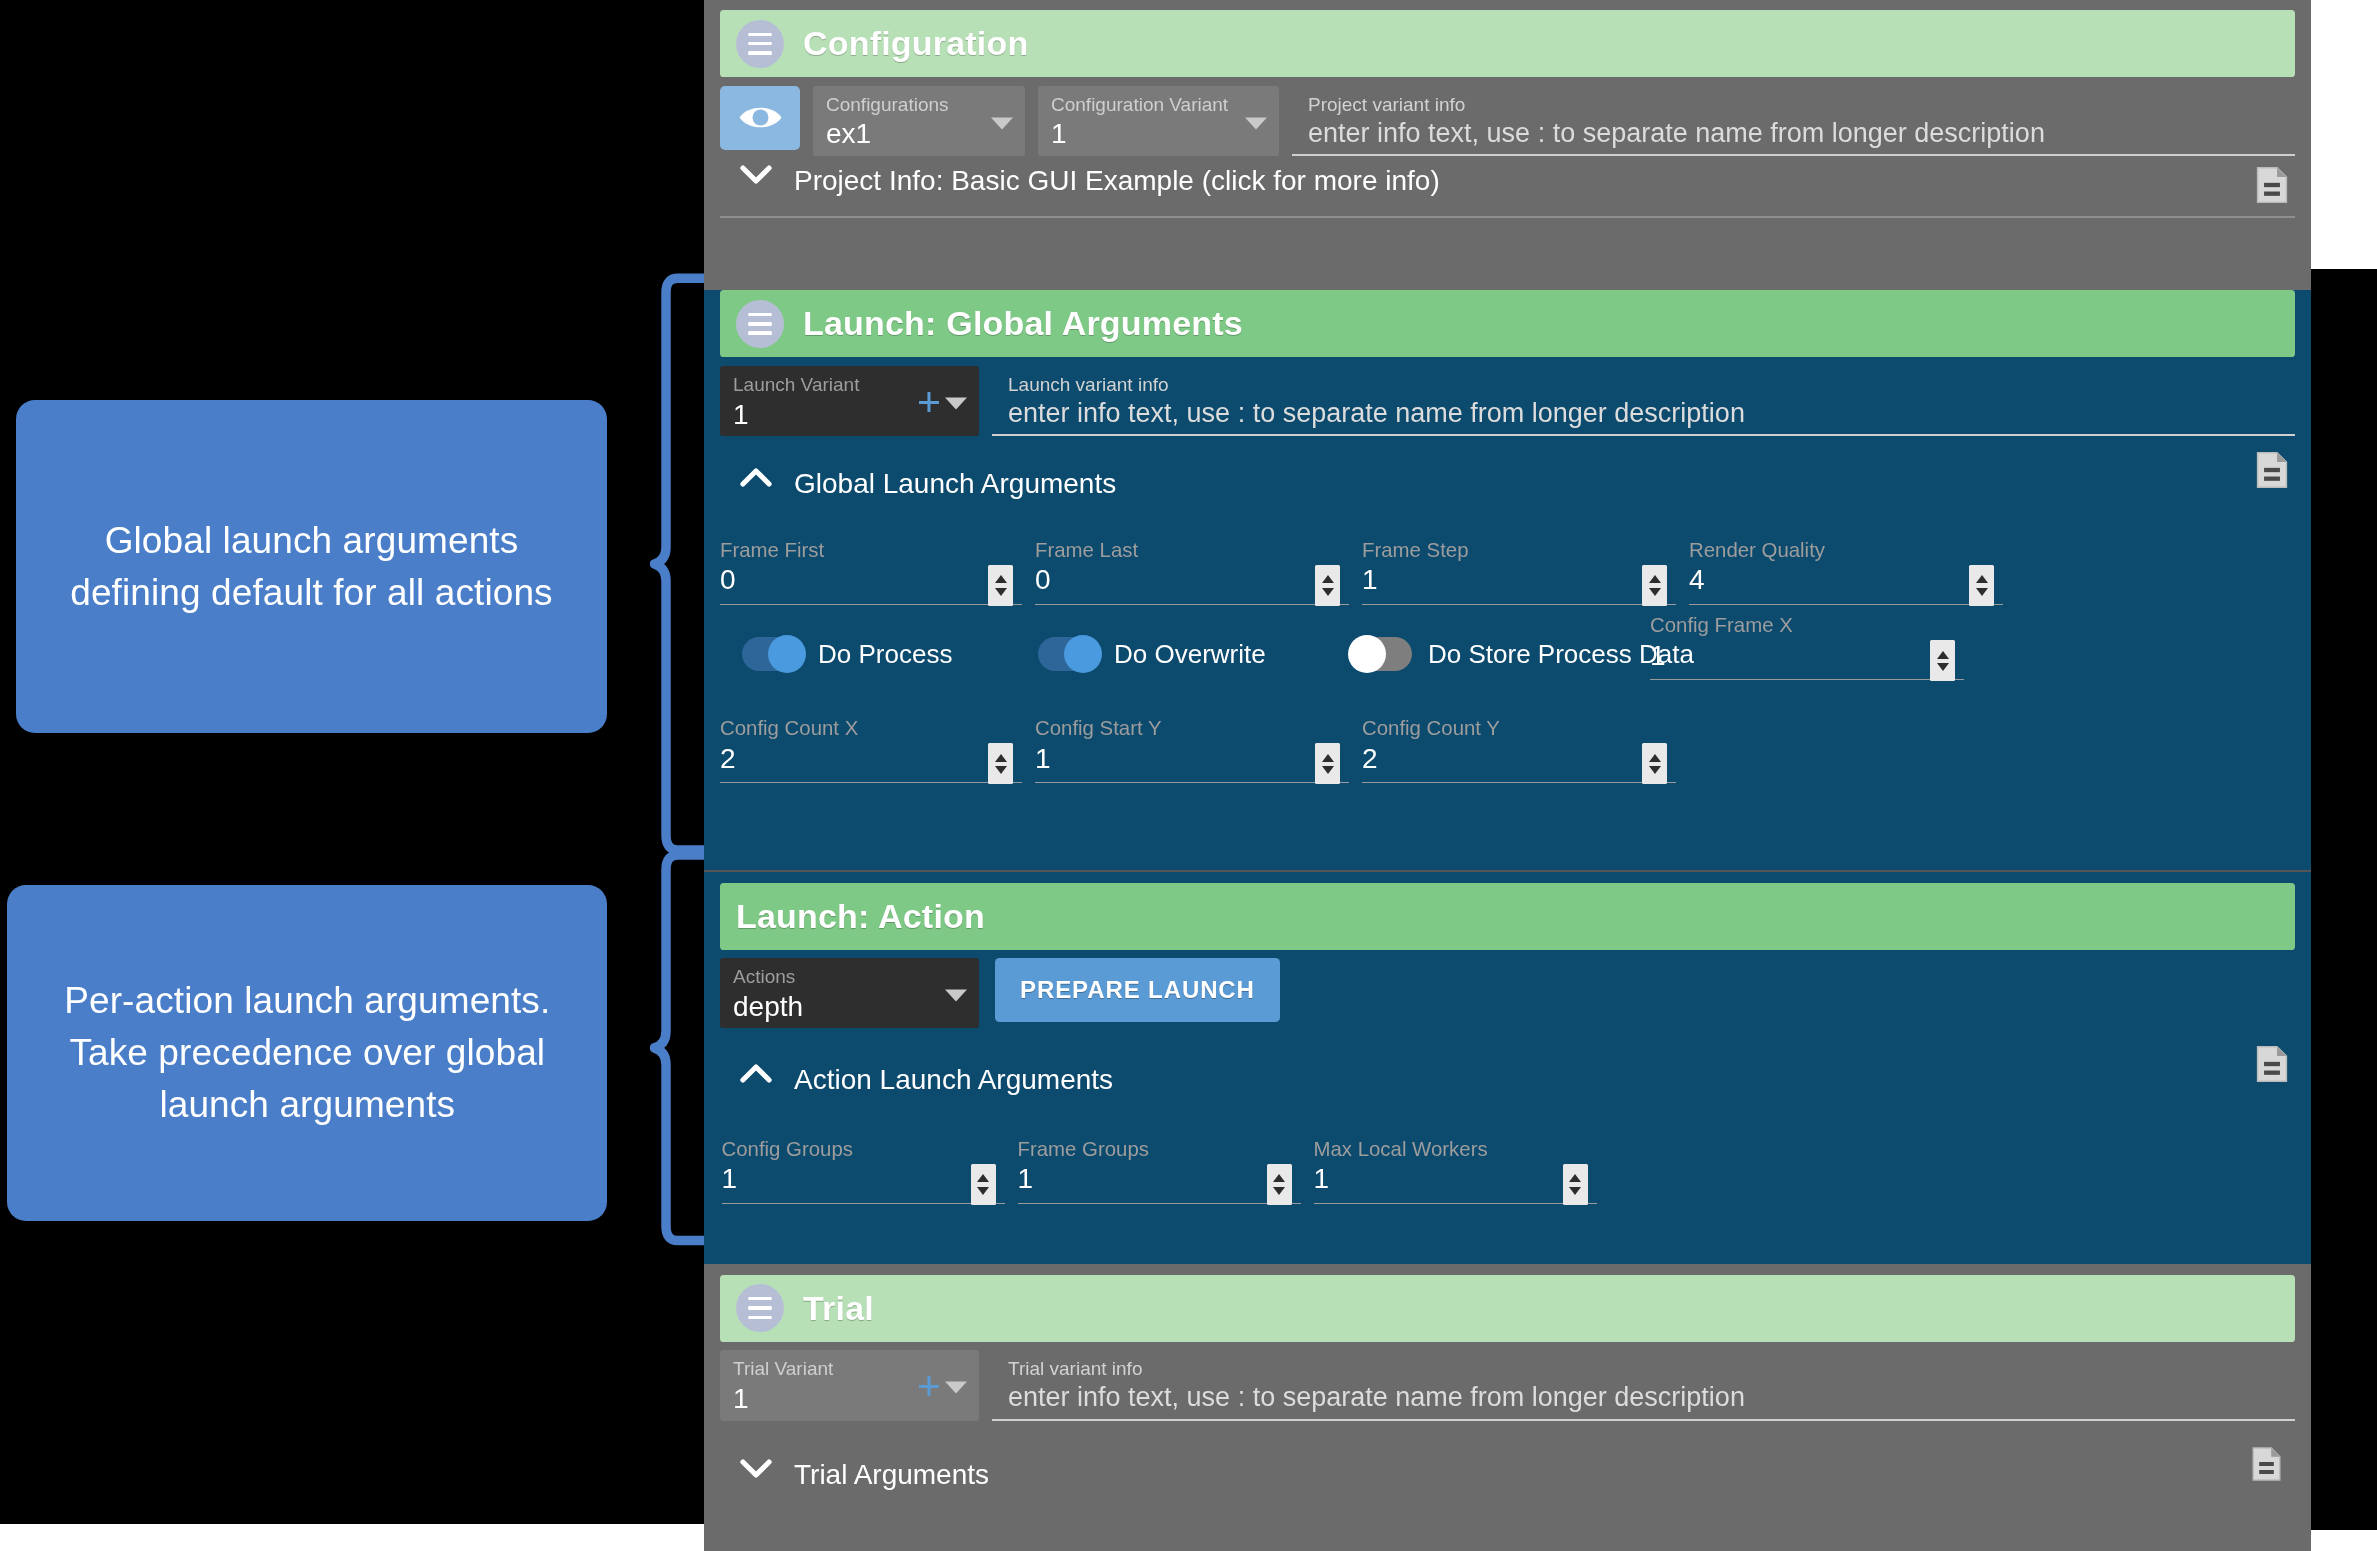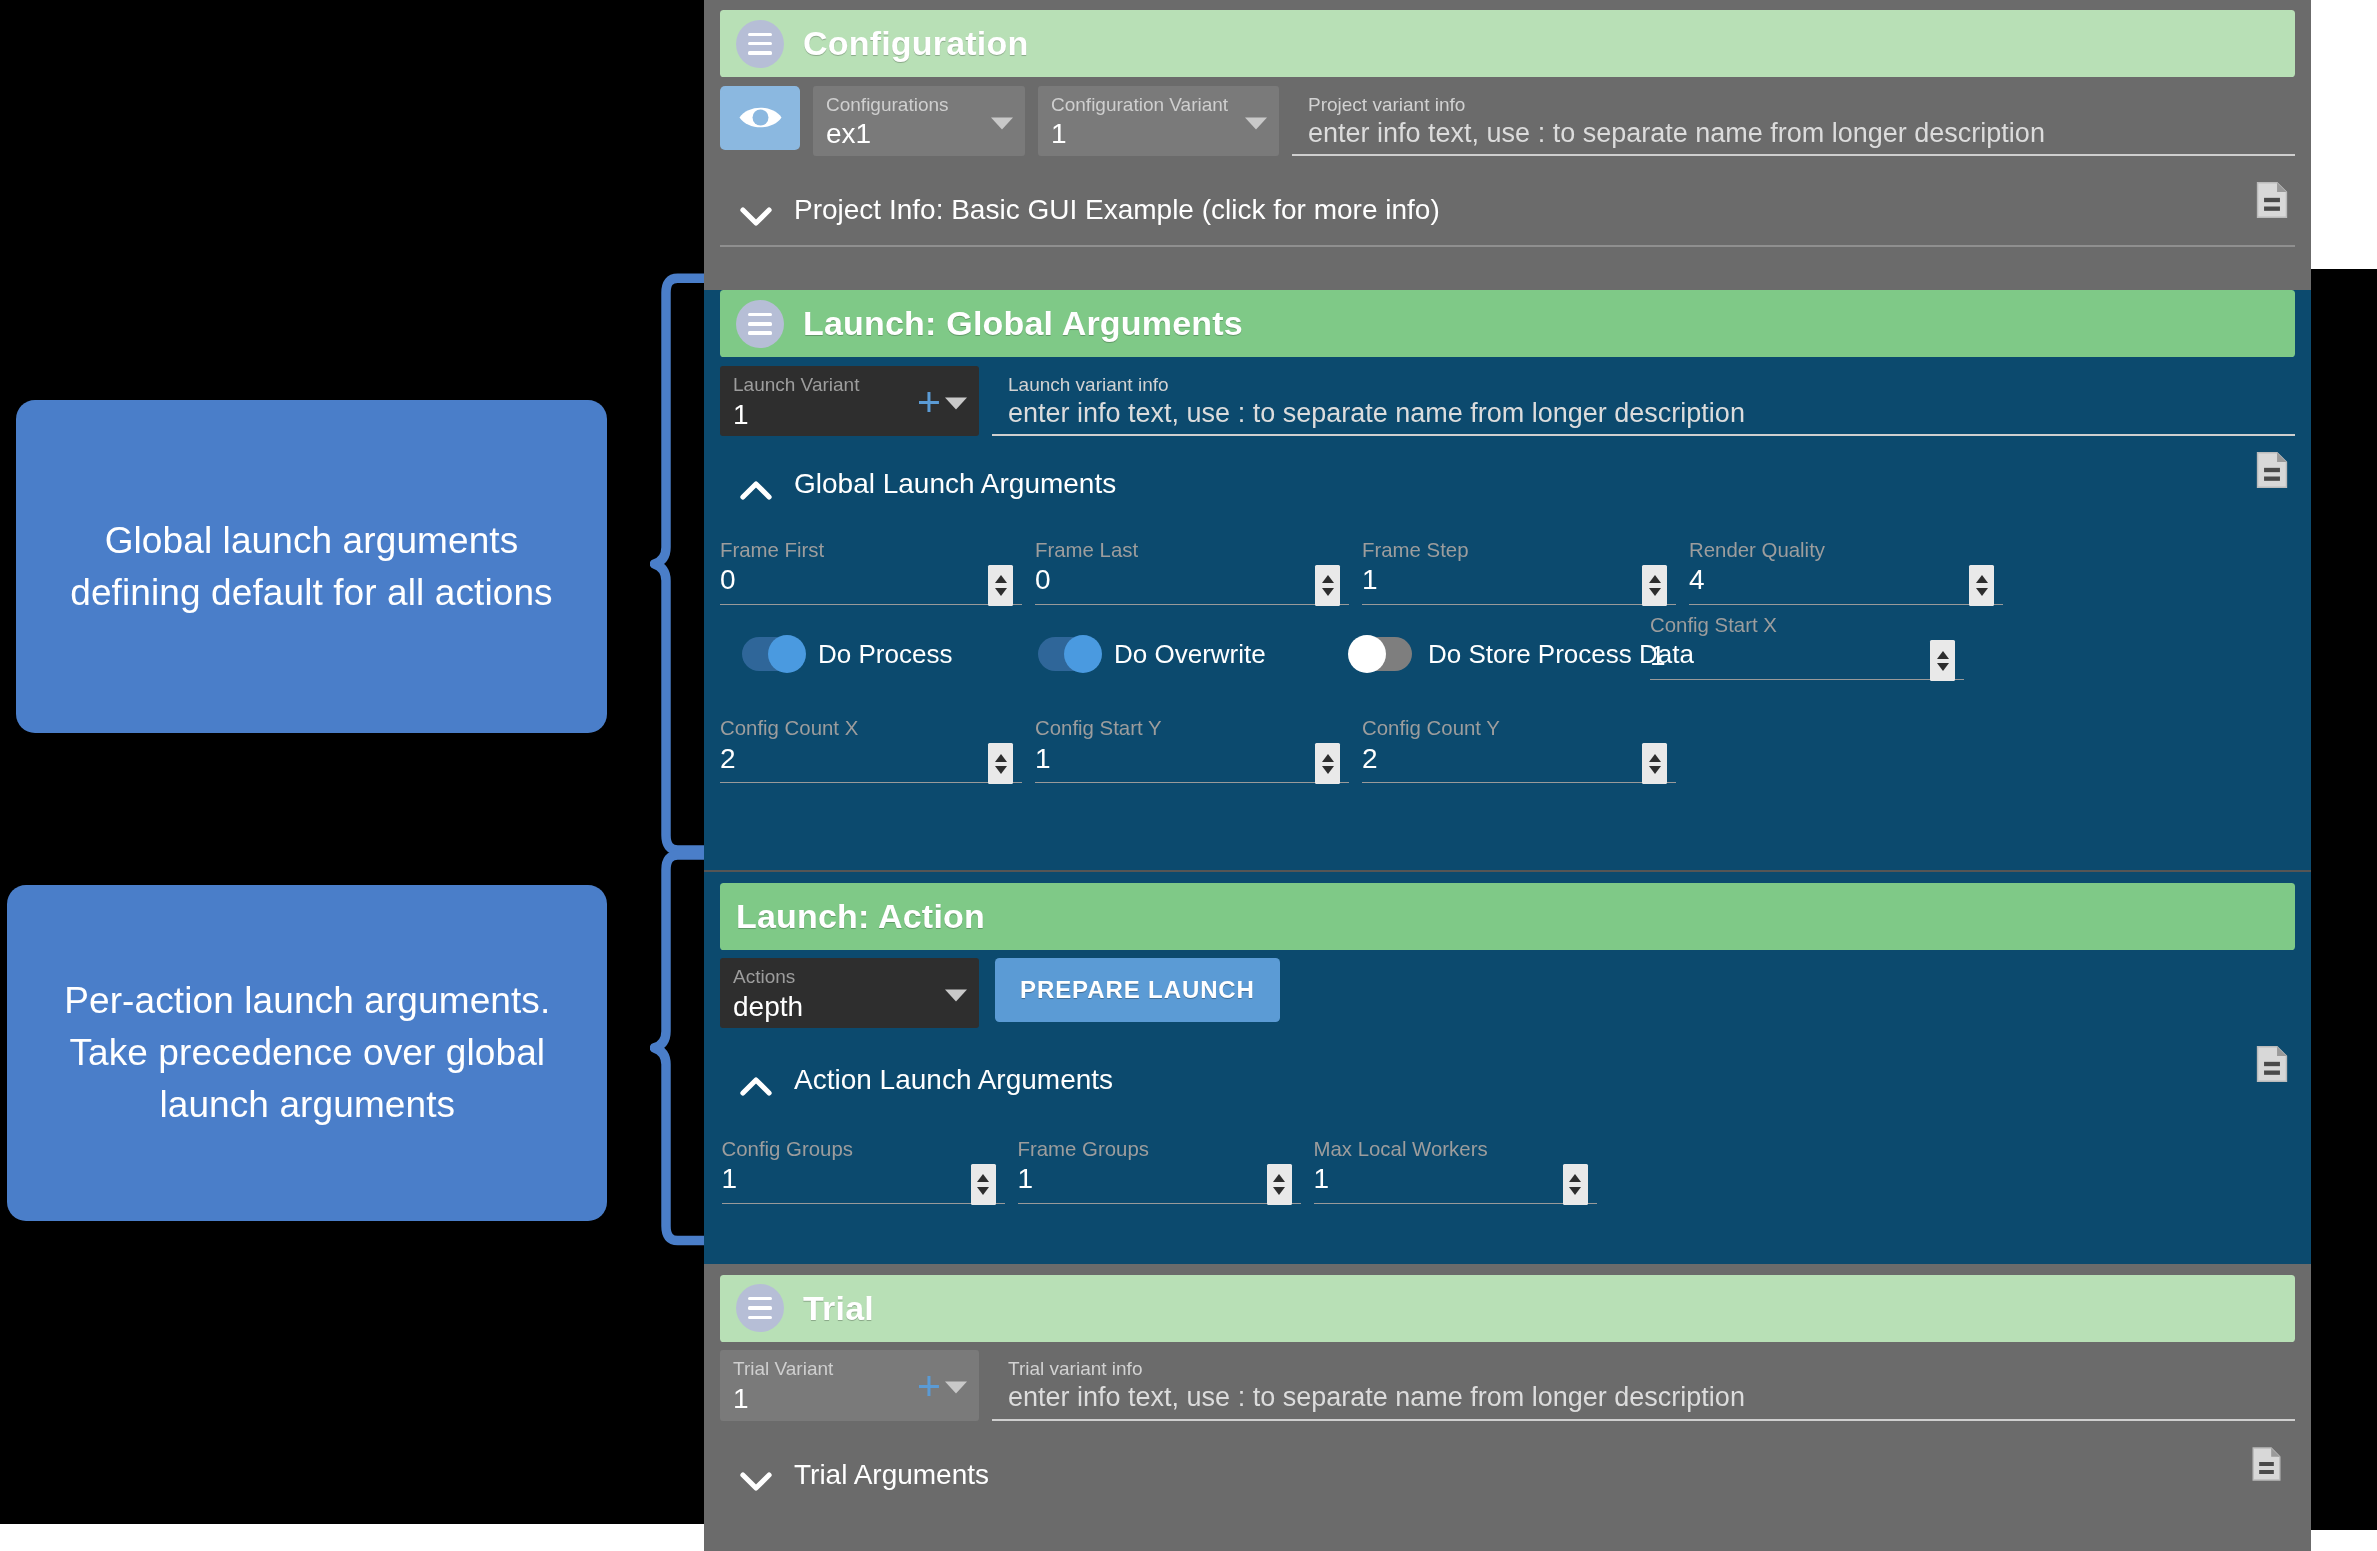--- a/index.html
+++ b/index.html
@@ -101,22 +101,22 @@
   .info-field {
     flex: 1; position: relative; padding: 8.8px 13px 7.3px 16px;
     display: flex; flex-direction: column; justify-content: center;
     border-bottom: 2.2px solid #cfcfcf;
   }
   .if-label { font-size: 19px; color: #d2d2d2; line-height: 1.1; margin-bottom: 2.9px; }
   .if-value { font-size: 27px; color: #dcdcdc; line-height: 1.05; }
 
   
   .collapse-row {
-    display: flex; align-items: flex-end;
-    padding: 38px 16px 19px 16px;
+    display: flex; align-items: flex-start;
+    padding: 9px 16px 19px 16px;
     position: relative;
   }
   .chev { width: 39px; margin-left: 16px; margin-right: 19px; display:flex; align-items:center; justify-content:center; flex:none;}
   .chev svg { display:block; }
   .collapse-label { font-size: 28px; color: #ffffff; }
   .doc-icon { position: absolute; right: 22px; top: 50%; transform: translateY(-50%); }
 
   .divider { height: 2.2px; background: #8f8f8f; margin: 0 16px; }
 
   
@@ -346,21 +346,21 @@
             </span>
           <span class="toggle-label">Do Overwrite</span>
         </div>
         <div class="toggle-item" style="width:314px; padding-left:16px;">
           <span class="switch off">
               <span class="knob"></span>
             </span>
           <span class="toggle-label">Do Store Process Data</span>
         </div>
         <div class="num-field" style="width:314px; margin-top:-19px;">
-          <div class="nf-label">Config Start X</div>
+          <div class="nf-label">Config Frame X</div>
           <div class="nf-value">1</div>
           <div class="nf-underline"></div>
           <div class="spinner">
               <span class="up"></span>
               <span class="down"></span>
             </div>
         </div>
       </div>
 
       <div class="num-grid" style="padding-top:32px;">

